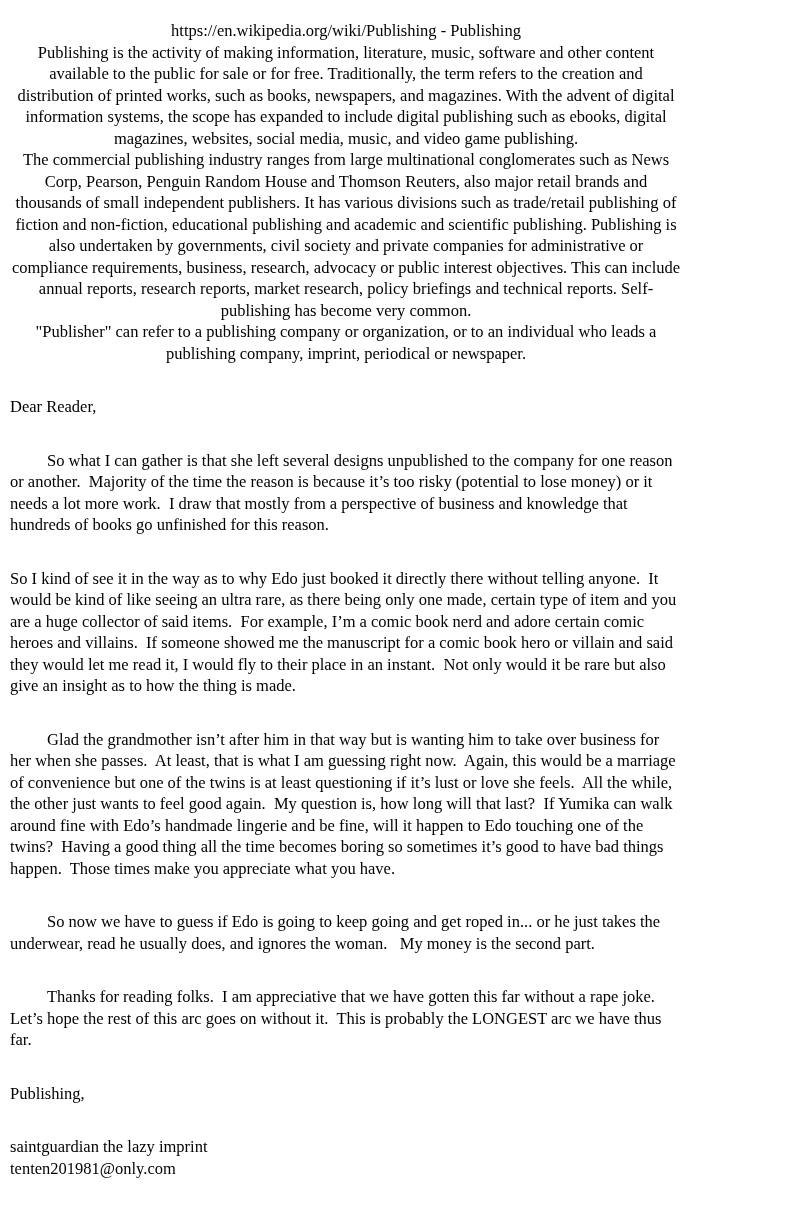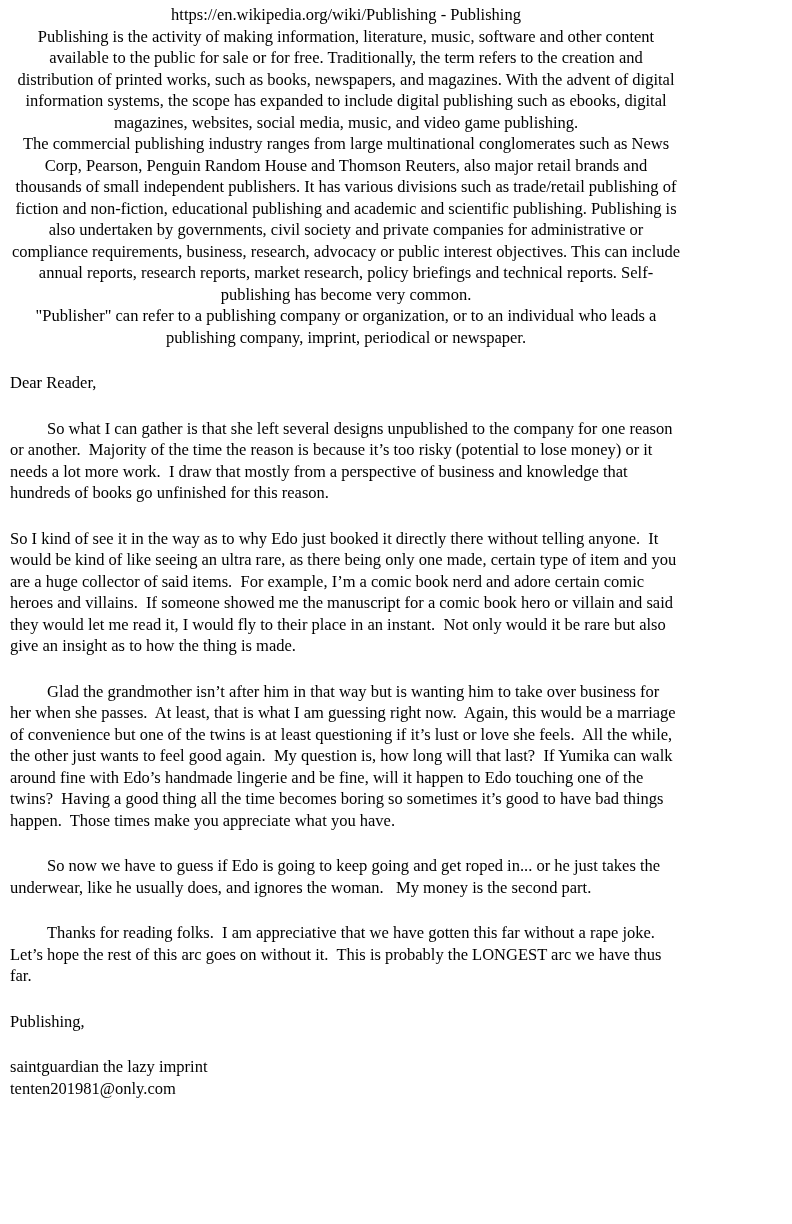--- a/index.html
+++ b/index.html
@@ -13,52 +13,52 @@
     overflow: hidden;
     color: #000000;
     font-family: "Liberation Serif", "DejaVu Serif", serif;
     font-size: 16.5px;
     line-height: 21.5px;
   }
   .page {
     box-sizing: border-box;
     width: 692px;
     height: 1224px;
-    padding: 4px 10px;
+    padding: 20px 10px;
   }
   p {
     margin: 0;
     white-space: pre-wrap;
   }
   .centered {
     text-align: center;
   }
   .gap {
-    margin-top: 24px;
+    margin-top: 32px;
   }
   .indent {
     text-indent: 37px;
   }
 </style>
 </head>
 <body>
 
 <div class="page">
 
   <p class="centered">https://en.wikipedia.org/wiki/Publishing - Publishing</p>
   <p class="centered">Publishing is the activity of making information, literature, music, software and other content available to the public for sale or for free. Traditionally, the term refers to the creation and distribution of printed works, such as books, newspapers, and magazines. With the advent of digital information systems, the scope has expanded to include digital publishing such as ebooks, digital magazines, websites, social media, music, and video game publishing.</p>
   <p class="centered">The commercial publishing industry ranges from large multinational conglomerates such as News Corp, Pearson, Penguin Random House and Thomson Reuters, also major retail brands and thousands of small independent publishers. It has various divisions such as trade/retail publishing of fiction and non-fiction, educational publishing and academic and scientific publishing. Publishing is also undertaken by governments, civil society and private companies for administrative or compliance requirements, business, research, advocacy or public interest objectives. This can include annual reports, research reports, market research, policy briefings and technical reports. Self-publishing has become very common.</p>
   <p class="centered">"Publisher" can refer to a publishing company or organization, or to an individual who leads a publishing company, imprint, periodical or newspaper.</p>
 
   <p class="gap">Dear Reader,</p>
 
   <p class="gap indent">So what I can gather is that she left several designs unpublished to the company for one reason or another.  Majority of the time the reason is because it’s too risky (potential to lose money) or it needs a lot more work.  I draw that mostly from a perspective of business and knowledge that hundreds of books go unfinished for this reason.</p>
   <p class="gap">So I kind of see it in the way as to why Edo just booked it directly there without telling anyone.  It would be kind of like seeing an ultra rare, as there being only one made, certain type of item and you are a huge collector of said items.  For example, I’m a comic book nerd and adore certain comic heroes and villains.  If someone showed me the manuscript for a comic book hero or villain and said they would let me read it, I would fly to their place in an instant.  Not only would it be rare but also give an insight as to how the thing is made.</p>
   <p class="gap indent">Glad the grandmother isn’t after him in that way but is wanting him to take over business for her when she passes.  At least, that is what I am guessing right now.  Again, this would be a marriage of convenience but one of the twins is at least questioning if it’s lust or love she feels.  All the while, the other just wants to feel good again.  My question is, how long will that last?  If Yumika can walk around fine with Edo’s handmade lingerie and be fine, will it happen to Edo touching one of the twins?  Having a good thing all the time becomes boring so sometimes it’s good to have bad things happen.  Those times make you appreciate what you have.</p>
-  <p class="gap indent">So now we have to guess if Edo is going to keep going and get roped in... or he just takes the underwear, like he usually does, and ignores the woman.   My money is the second part.</p>
+  <p class="gap indent">So now we have to guess if Edo is going to keep going and get roped in... or he just takes the underwear, read he usually does, and ignores the woman.   My money is the second part.</p>
   <p class="gap indent">Thanks for reading folks.  I am appreciative that we have gotten this far without a rape joke.  Let’s hope the rest of this arc goes on without it.  This is probably the LONGEST arc we have thus far.</p>
 
   <p class="gap">Publishing,</p>
 
   <p class="gap">saintguardian the lazy imprint</p>
   <p>tenten201981@only.com</p>
 
 </div>
 
 </body></html>

